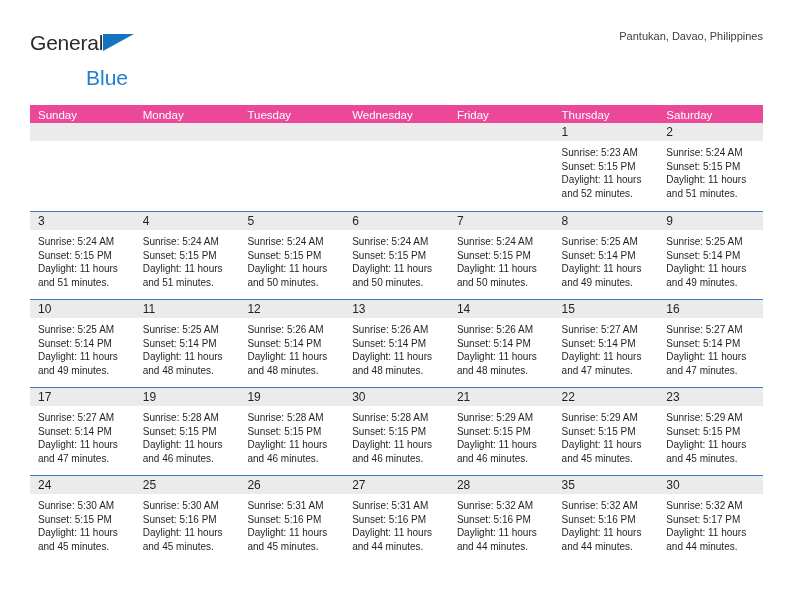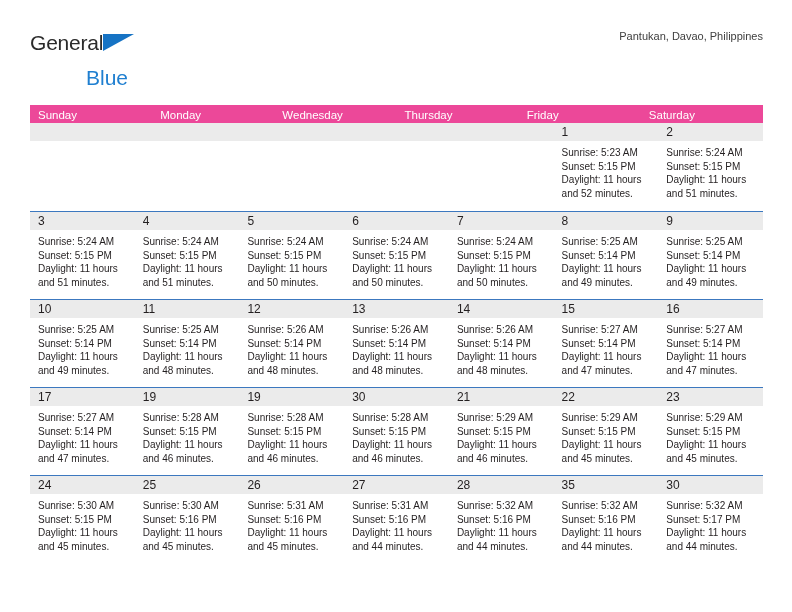--- a/index.html
+++ b/index.html
@@ -161,23 +161,24 @@
     <div class="title-block">
       <div class="cal-sub">Pantukan, Davao, Philippines</div>
     </div>
 
   </div>
 
   <div class="calendar">
     <div class="weekdays">
         <div class="weekday">Sunday</div>
         <div class="weekday">Monday</div>
+        <div class="weekday">Tuesday</div>
         <div class="weekday">Wednesday</div>
+        <div class="weekday">Friday</div>
         <div class="weekday">Thursday</div>
-        <div class="weekday">Friday</div>
         <div class="weekday">Saturday</div>
       </div>
     <div class="weeks">
         <div class="week first">
           <div class="day empty">
             <div class="daynum-band">
               <div class="daynum"></div>
             </div>
           </div>
           <div class="day empty">

